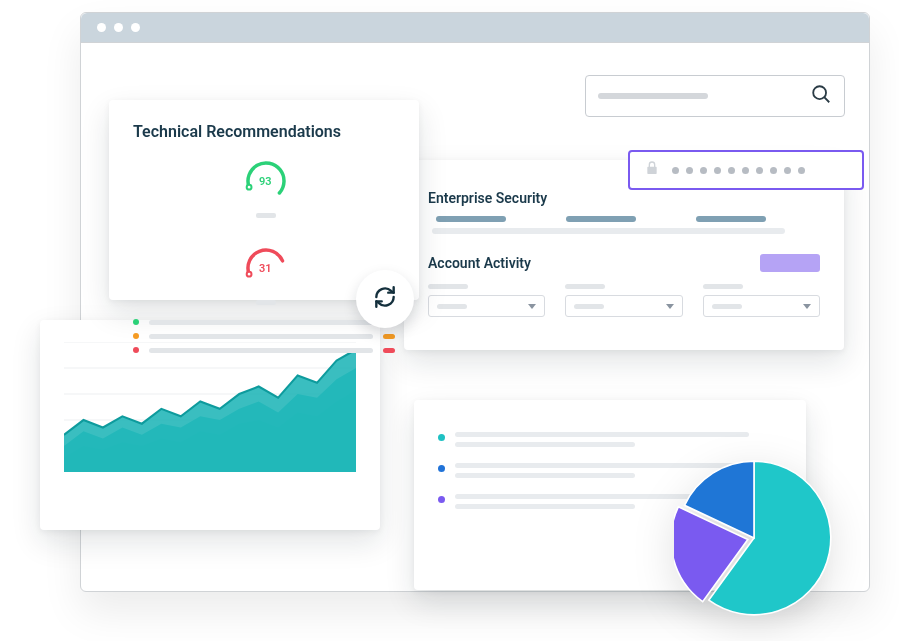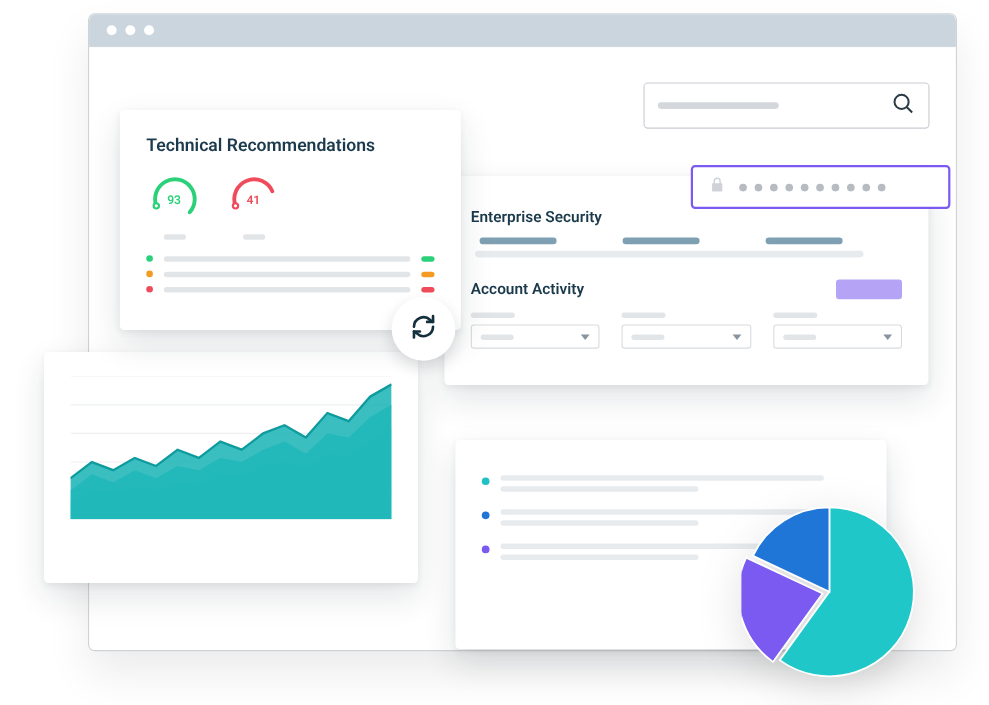--- a/index.html
+++ b/index.html
@@ -63,21 +63,21 @@
   }
   .card h3 {
     font-size: 16px;
     font-weight: 600;
     color: #1b3a4b;
     margin-bottom: 18px;
   }
 
   
   #card-tech { top: 100px; left: 70px; width: 310px; height: 200px; z-index: 4; margin-left: 39px; }
-  .gauges { display: flex; gap: 28px; margin-bottom: 10px; padding-left: 4px; }
+  .gauges { display: flex; gap: 28px; margin-bottom: 10px; padding-left: 4px; flex-direction: column; }
   .gauge { display: flex; flex-direction: column; align-items: center; gap: 6px; }
   .gauge svg { width: 44px; height: 44px; }
   .gauge-val {
     position: absolute;
     font-size: 11px;
     font-weight: 600;
     transform: translate(0, 16px);
   }
   .gauge-line { width: 20px; height: 5px; background: #e2e5e8; border-radius: 2px; }
   .bullet-list { margin-top: 14px; display: flex; flex-direction: column; gap: 8px; }
@@ -206,21 +206,21 @@
         <div style="position:relative"><svg viewBox="0 0 44 44">
             <path d="M5.085532825853647 28.156362579862034 A 18 18 0 1 1 35.418567994291514 33.997584464490146" stroke="#2bd178" stroke-width="3.5" fill="none" stroke-linecap="round"></path>
             <circle cx="5.085532825853647" cy="28.156362579862034" r="2.4" fill="#fff" stroke="#2bd178" stroke-width="2"></circle>
           </svg><span class="gauge-val" style="left:15px;top:0;color:#2bd178">93</span></div>
         <span class="gauge-line"></span>
       </div>
       <div class="gauge">
         <div style="position:relative"><svg viewBox="0 0 44 44">
             <path d="M5.085532825853647 28.156362579862034 A 18 18 0 0 1 38.54443610659422 14.909045627362886" stroke="#ef4b5a" stroke-width="3.5" fill="none" stroke-linecap="round"></path>
             <circle cx="5.085532825853647" cy="28.156362579862034" r="2.4" fill="#fff" stroke="#ef4b5a" stroke-width="2"></circle>
-          </svg><span class="gauge-val" style="left:15px;top:0;color:#ef4b5a">41</span></div>
+          </svg><span class="gauge-val" style="left:15px;top:0;color:#ef4b5a">31</span></div>
         <span class="gauge-line"></span>
       </div>
     </div>
   <div class="bullet-list" id="tech-rows">
       <div class="bullet-row">
         <span class="bullet" style="background:#2bd178"></span>
         <span class="bar-long"></span>
         <span class="bar-short" style="background:#2bd178"></span>
       </div>
       <div class="bullet-row">

